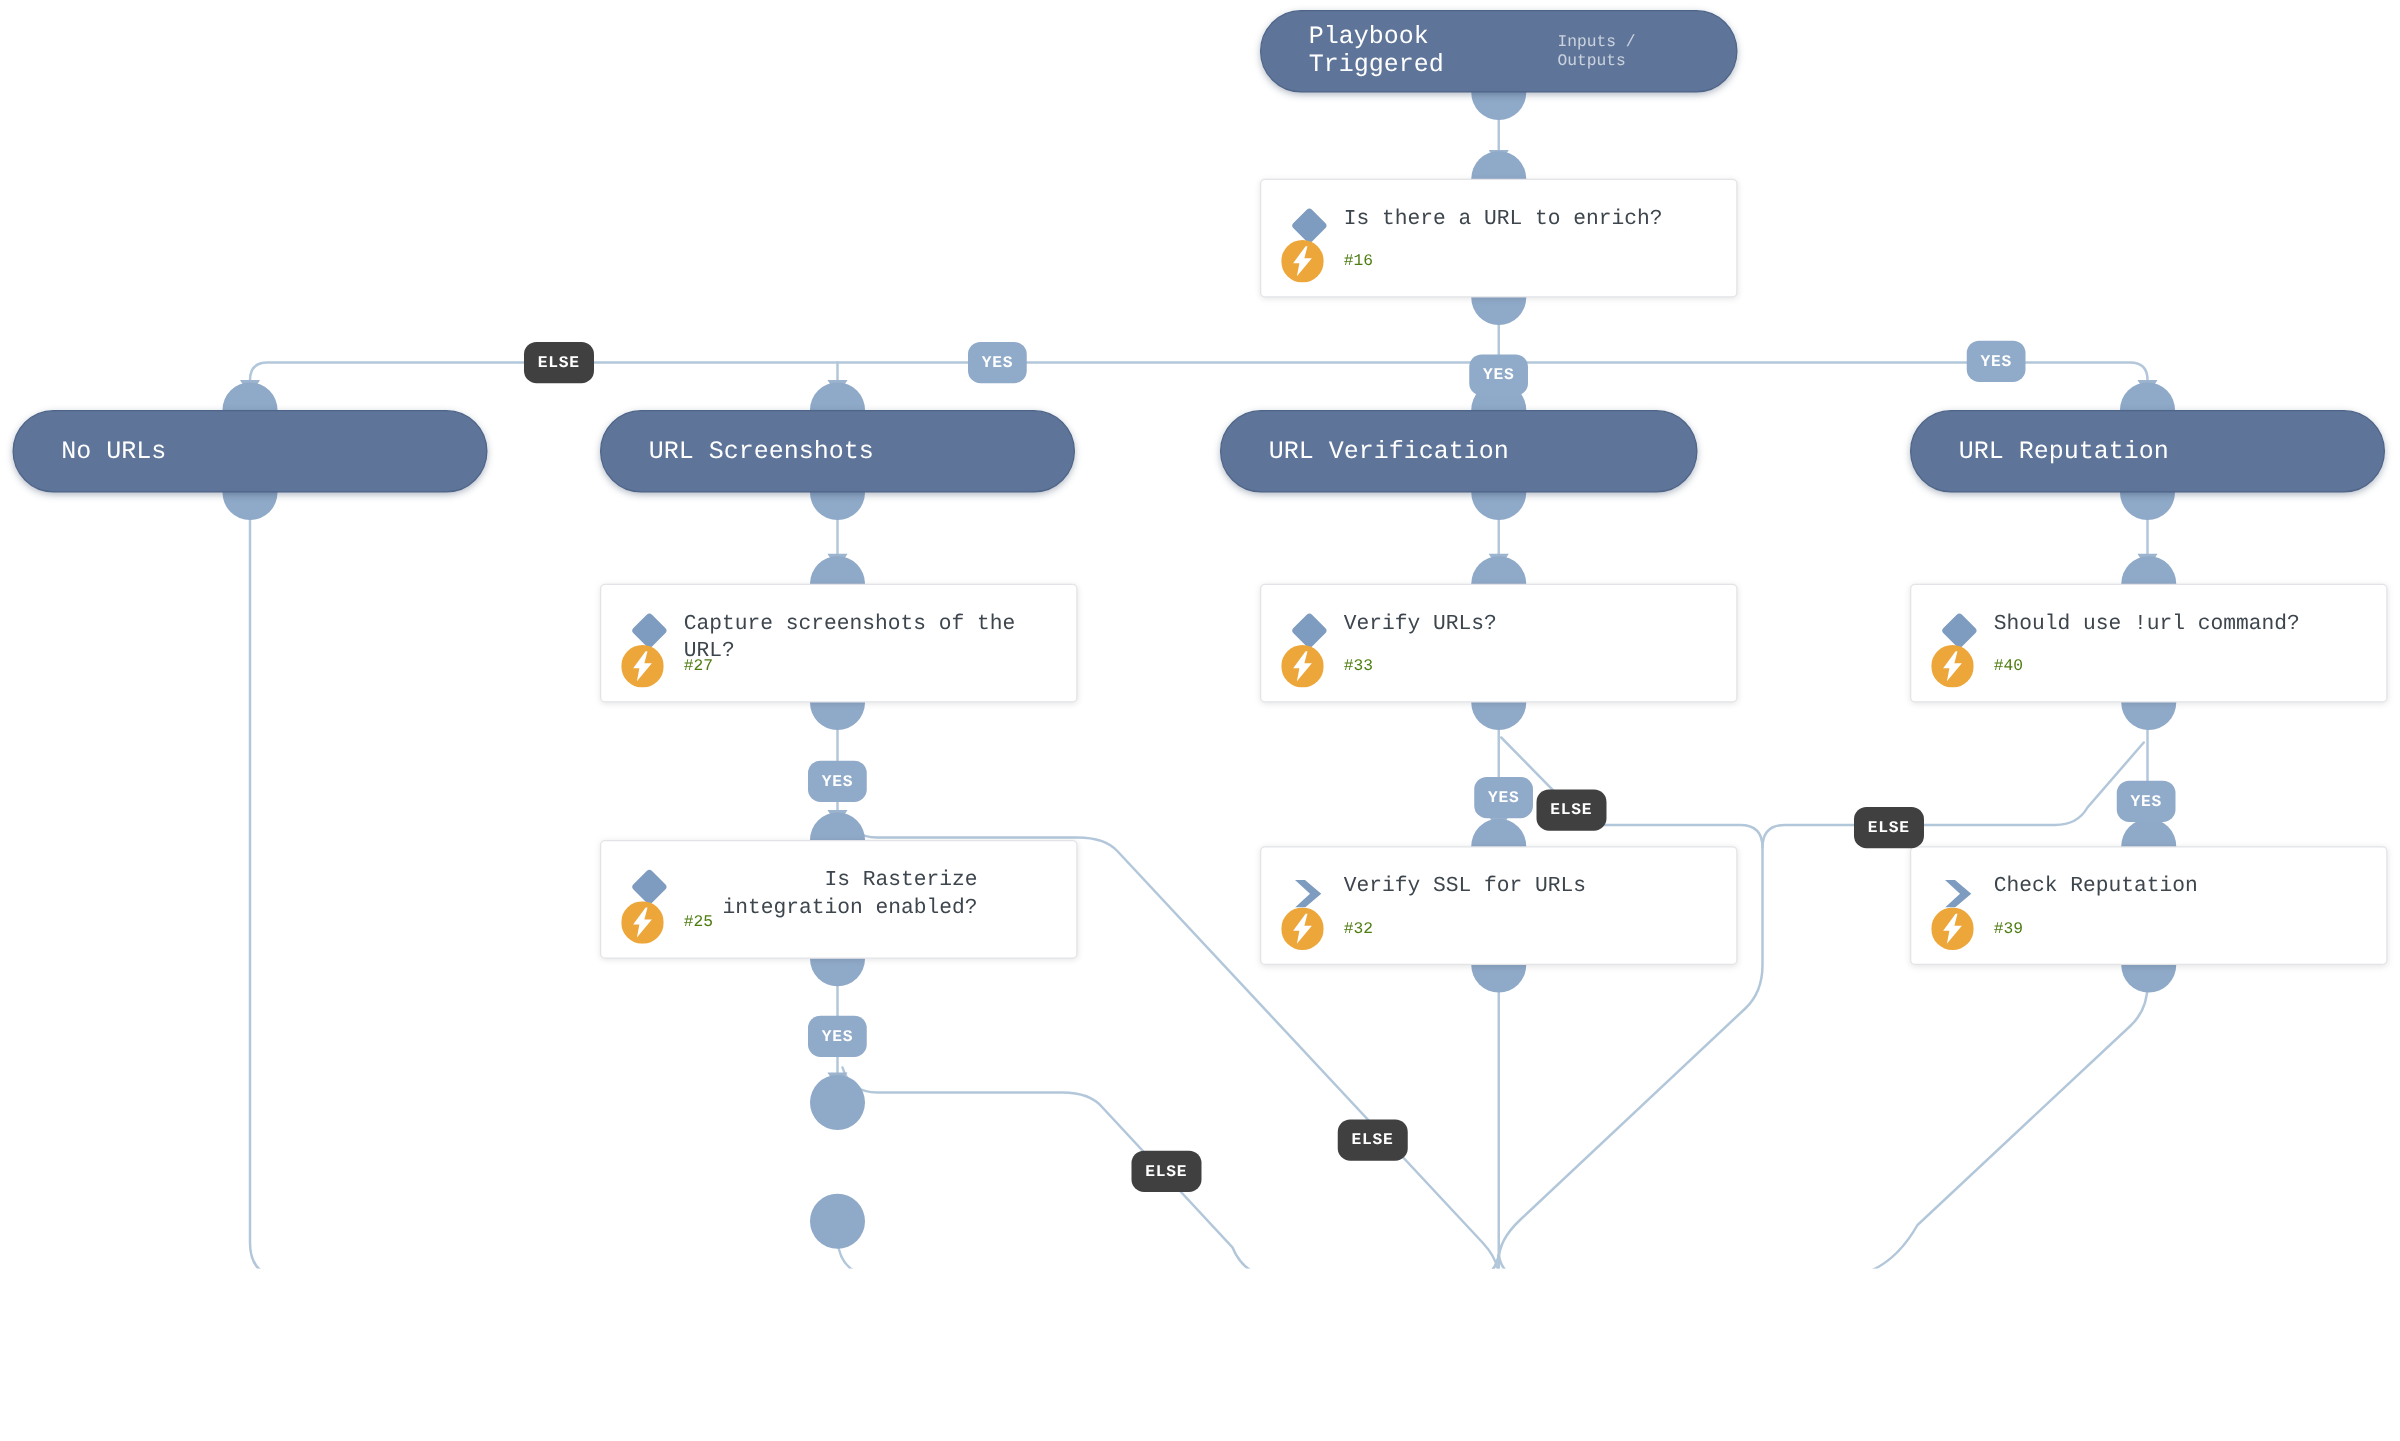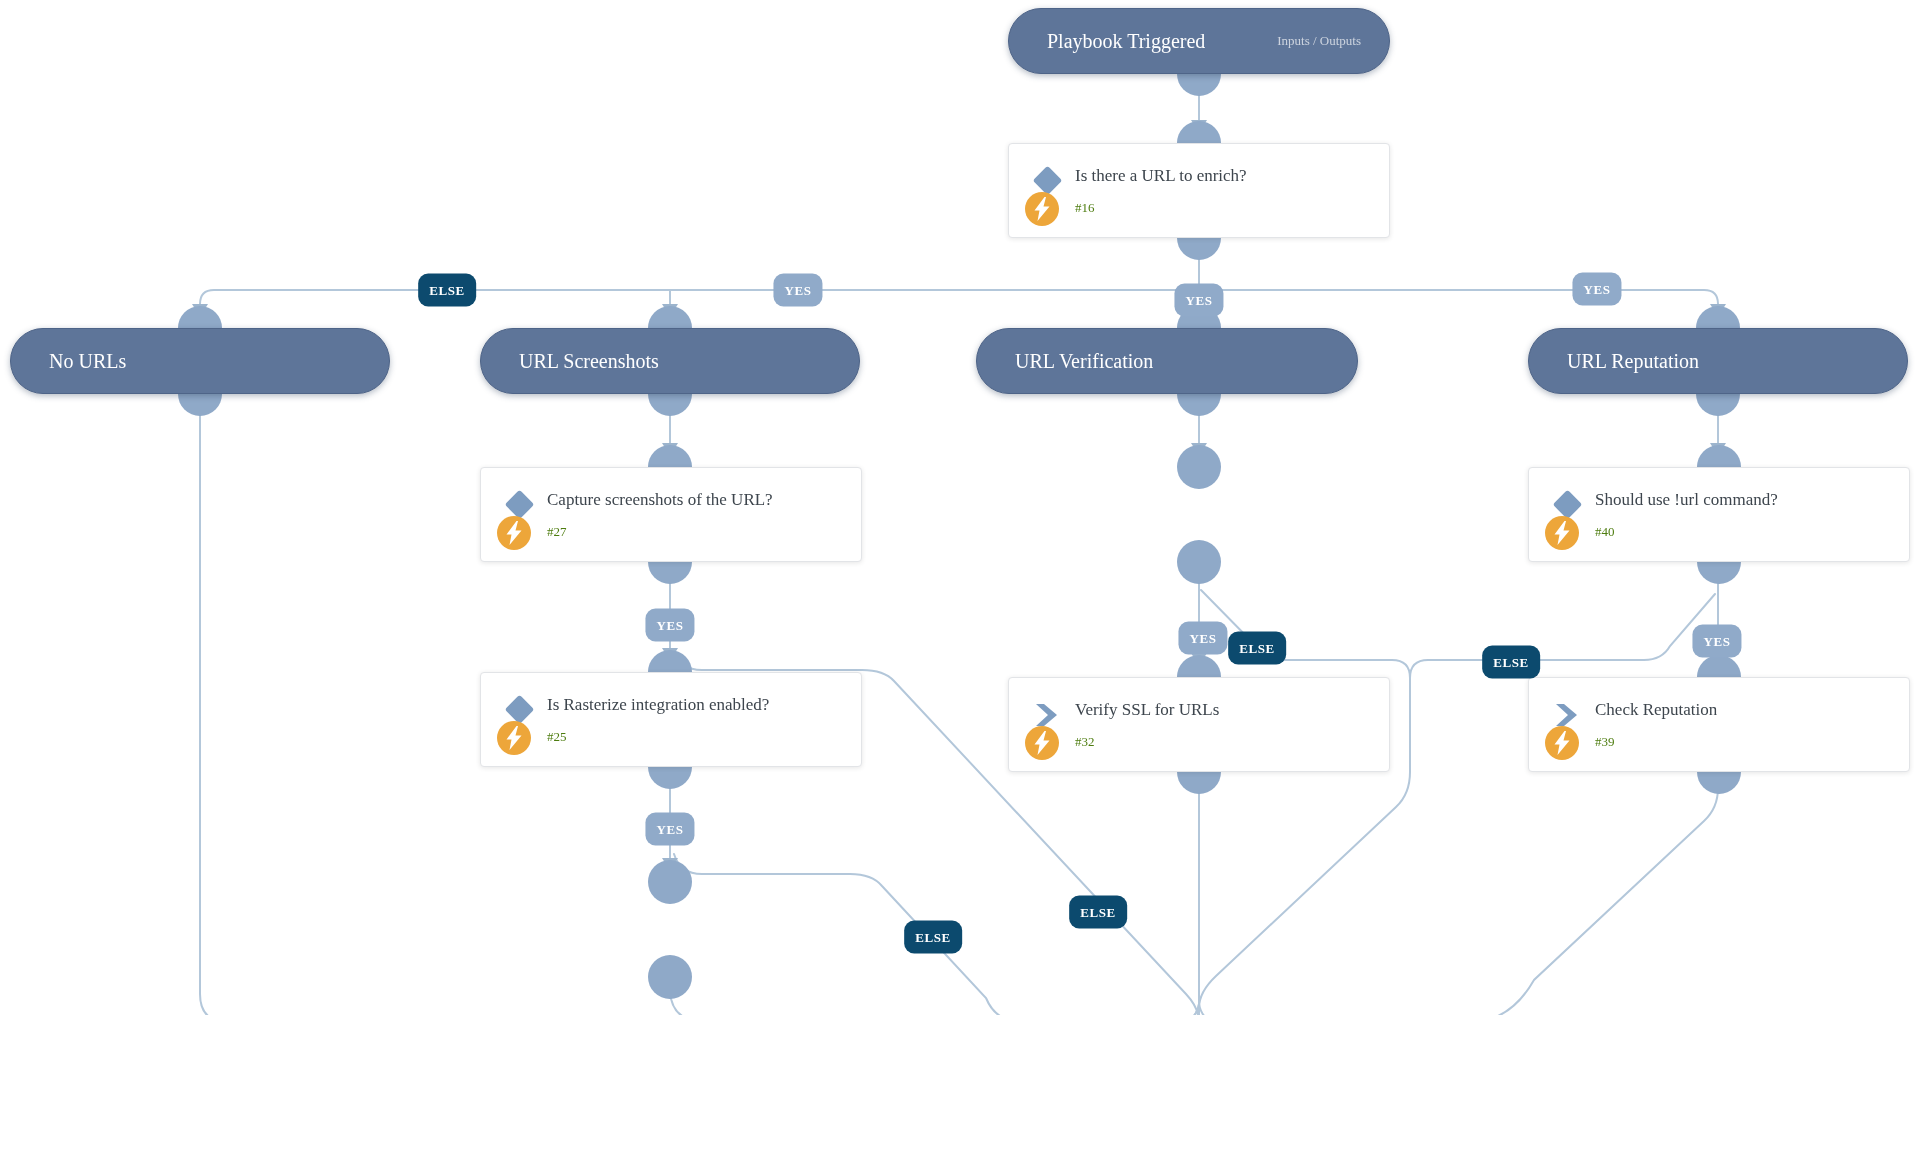--- a/index.html
+++ b/index.html
@@ -1,18 +1,18 @@
 <!DOCTYPE html>
 <html><head>
 <meta charset="utf-8">
 <style>
   html,body{margin:0;padding:0;background:#ffffff;}
   #canvas{
     position:relative;width:1920px;height:1015px;background:#ffffff;overflow:hidden;
-    font-family:Liberation Serif, serif;
+    font-family:Liberation Mono, monospace;
   }
   #wires{position:absolute;left:0;top:0;width:1920px;height:1153px;}
   
   .pill{
     position:absolute;height:66px;border-radius:33px;
     background:#5e7599;border:1px solid #4e6488;
     box-shadow:0 2px 6px rgba(40,60,90,.35);
     display:flex;align-items:center;justify-content:space-between;
     color:#ffffff;font-size:20px;padding:0 28px 0 38px;box-sizing:border-box;
     cursor:pointer;
@@ -37,21 +37,21 @@
   .task .bolt{position:absolute;left:16px;bottom:11px;width:34px;height:34px;}
   .task .num{position:absolute;left:66px;bottom:21px;font-size:13px;color:#4d7c0f;}
   
   .elabel{
     position:absolute;transform:translate(-50%,-50%);
     border-radius:10px;color:#fff;font-size:13px;font-weight:bold;
     letter-spacing:.6px;display:flex;align-items:center;justify-content:center;
     height:33px;padding:0 11px;
   }
   .elabel.yes{background:#90aac9;}
-  .elabel.else{background:#0c4a6e;}
+  .elabel.else{background:#404040;}
 </style>
 </head>
 <body>
 
 <div id="canvas">
 
   <svg id="wires" viewBox="0 0 1920 1153">
     <g fill="none" stroke="#b3c7da" stroke-width="2" stroke-linecap="round">
 
       <path d="M1199,74 V121"></path>
@@ -169,20 +169,29 @@
   <div class="task" style="left:480px;top:467px;">
     <div class="diamond"></div>
     <div class="title">Capture screenshots of the URL?</div>
     <svg class="bolt" viewBox="0 0 34 34">
       <circle cx="17" cy="17" r="17" fill="#eda63a"></circle>
       <path d="M19.5 5 L9.5 18.5 H14.5 L12.5 29 L24.5 14.5 H18.5 L21 5 Z" fill="#ffffff"></path>
     </svg>
     <div class="num">#27</div>
   </div>
 
+  <div class="task" style="left:1008px;top:467px;">
+    <div class="diamond"></div>
+    <div class="title">Verify URLs?</div>
+    <svg class="bolt" viewBox="0 0 34 34">
+      <circle cx="17" cy="17" r="17" fill="#eda63a"></circle>
+      <path d="M19.5 5 L9.5 18.5 H14.5 L12.5 29 L24.5 14.5 H18.5 L21 5 Z" fill="#ffffff"></path>
+    </svg>
+    <div class="num">#33</div>
+  </div>
 
   <div class="task" style="left:1528px;top:467px;">
     <div class="diamond"></div>
     <div class="title">Should use !url command?</div>
     <svg class="bolt" viewBox="0 0 34 34">
       <circle cx="17" cy="17" r="17" fill="#eda63a"></circle>
       <path d="M19.5 5 L9.5 18.5 H14.5 L12.5 29 L24.5 14.5 H18.5 L21 5 Z" fill="#ffffff"></path>
     </svg>
     <div class="num">#40</div>
   </div>

